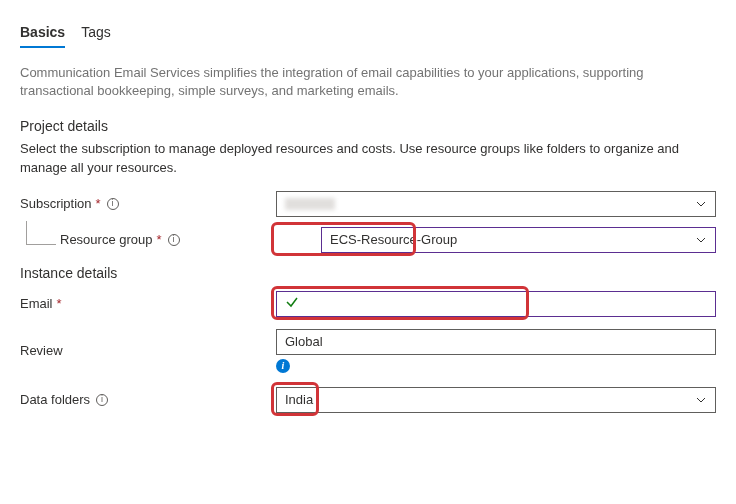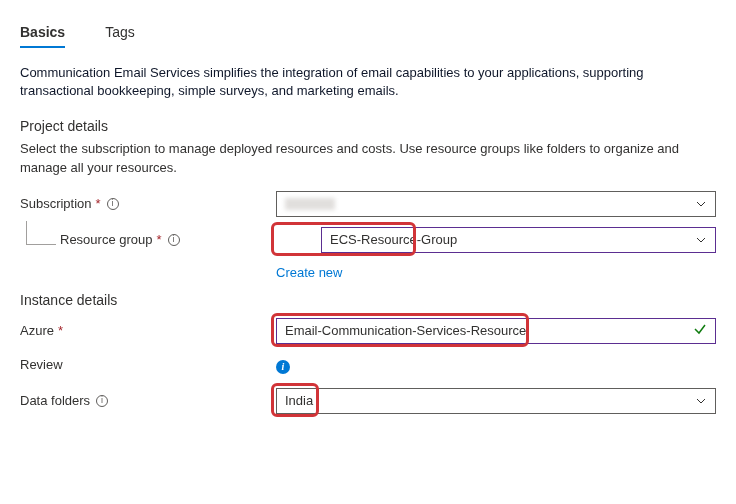--- a/index.html
+++ b/index.html
@@ -7,38 +7,38 @@
     margin: 0;
     padding: 20px;
     font-family: "Segoe UI", -apple-system, sans-serif;
     font-size: 13px;
     color: #323130;
     background: #fff;
     width: 736px;
   }
   .tabs {
     display: flex;
-    gap: 40px;
+    gap: 16px;
     border-bottom: none;
     margin-bottom: 16px;
   }
   .tab {
     padding: 4px 0 6px 0;
     cursor: pointer;
     color: #323130;
     font-size: 14px;
   }
   .tab.active {
     font-weight: 600;
     border-bottom: 2px solid #0078d4;
   }
   .intro {
     margin-bottom: 18px;
     line-height: 1.4;
-    color: #0f172a;
+    color: #737373;
   }
   .section-heading {
     font-weight: 400;
     font-size: 14px;
     margin-bottom: 6px;
     margin-top: 12px;
   }
   .section-desc {
     margin-bottom: 14px;
     line-height: 1.4;
@@ -204,51 +204,49 @@
         <span>ECS-Resource-Group</span>
         <span class="chevron">
           <svg width="12" height="12" viewBox="0 0 12 12">
               <path d="M2 4 L6 8 L10 4" fill="none" stroke="#323130" stroke-width="1"></path>
             </svg>
         </span>
       </div>
       <div class="highlight" style="top:-5px; left:-5px; width:145px; height:34px;"></div>
     </div>
   </div>
-  <div class="sub-row">
-    <div class="spacer"></div>
-    <div class="create-new">Create new</div>
-  </div>
 </div>
 
 <div class="section-heading">Instance details</div>
 
 <div class="form-row" style="margin-top:10px;">
   <div class="label">
-    <span>Azure</span>
+    <span>Email</span>
     <span class="req">*</span>
   </div>
   <div class="field" style="position:relative;">
     <div class="select validated">
-      <span>Email-Communication-Services-Resource</span>
       <span class="check">
         <svg width="14" height="14" viewBox="0 0 14 14">
             <path d="M2 7 L6 11 L12 3" fill="none" stroke="#107c10" stroke-width="1.5"></path>
           </svg>
       </span>
     </div>
     <div class="highlight" style="top:-5px; left:-5px; width:258px; height:34px;"></div>
   </div>
 </div>
 
 <div class="form-row" style="margin-top:12px;">
   <div class="label">
     <span>Review</span>
   </div>
   <div class="field">
+    <div class="select" style="cursor:default;">
+      <span>Global</span>
+    </div>
     <div class="hint-row">
       <span class="info-circle">i</span>
     </div>
   </div>
 </div>
 
 <div class="form-row" style="margin-top:14px;">
   <div class="label">
     <span>Data folders</span>
     <span class="info-icon">i</span>

